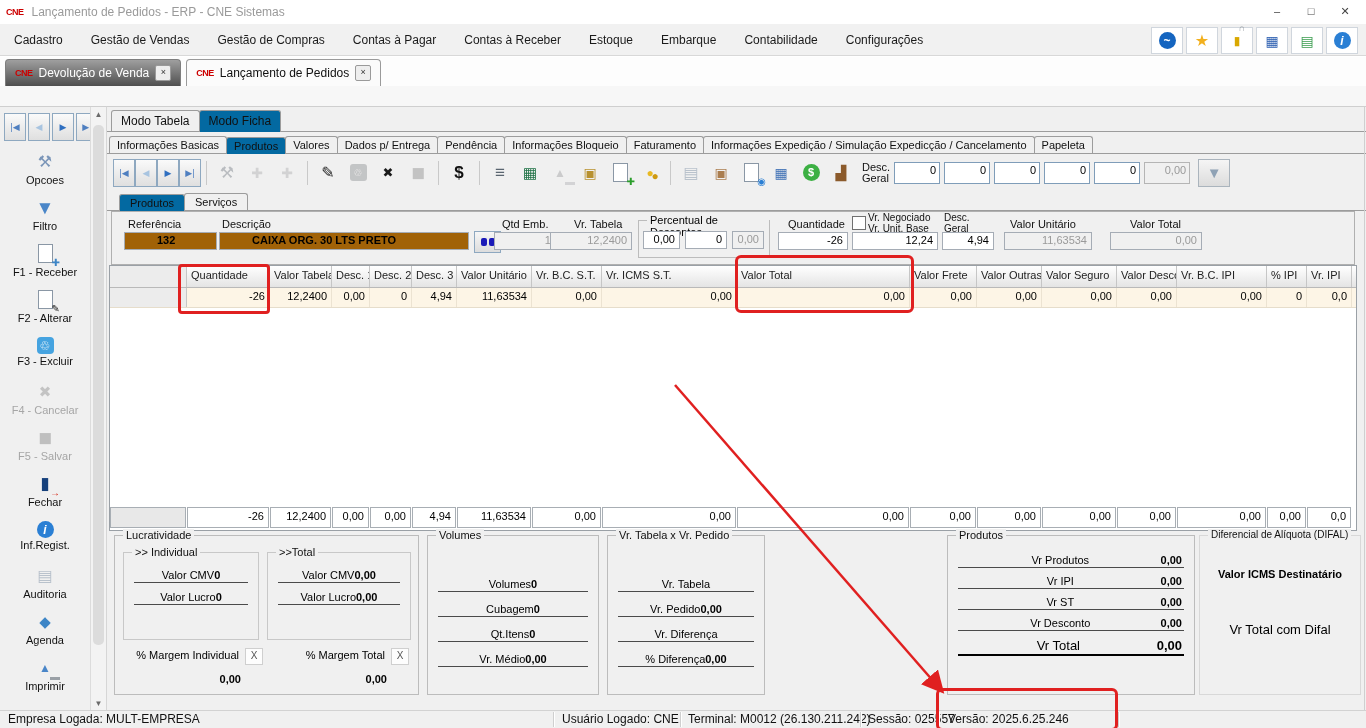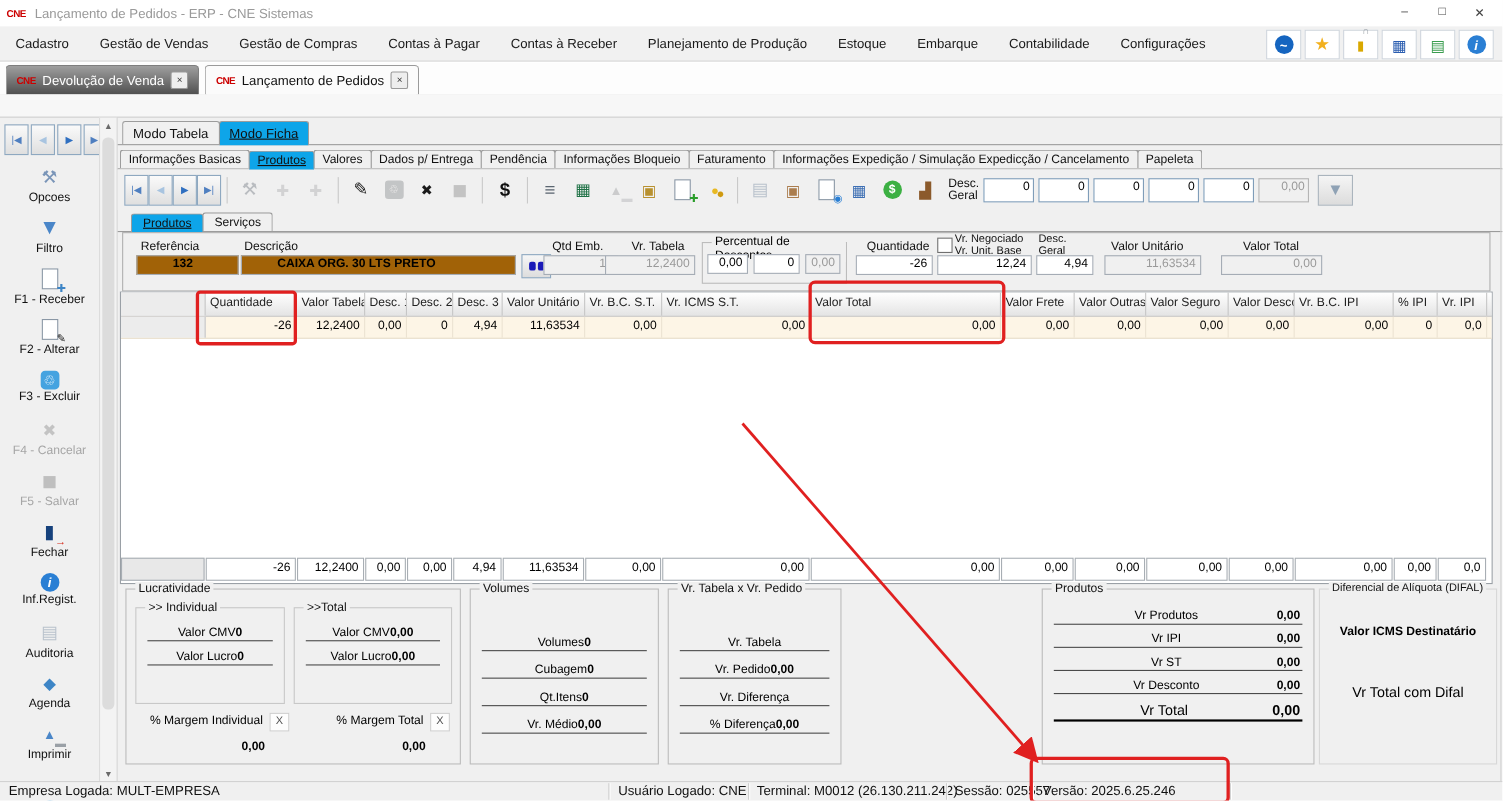--- a/index.html
+++ b/index.html
@@ -41,21 +41,21 @@
   .ic .g{display:block;}
   .ic .ov{position:absolute;right:-3px;bottom:-3px;font-size:10px;font-weight:bold;}
   .ic .ov.ovtop{right:4px;bottom:auto;top:-6px;font-size:9px;}
   .ic.badge2{width:17px;height:17px;}
   .ic.docbase::before{content:'';display:block;width:13px;height:17px;background:#fff;border:1px solid #8a97a5;}
   
   .content{position:absolute;left:106px;top:106px;width:1260px;height:604px;background:#f0f0f0;border-top:1px solid #cfcfcf;border-left:1px solid #d6d6d6;}
   .rightedge{position:absolute;right:2px;top:0;width:1px;height:100%;background:#cfcfcf;}
   .tabrow{position:absolute;left:0;width:100%;border-bottom:1px solid #9c9c9c;display:flex;align-items:flex-end;}
   .tab{display:inline-block;padding:3px 9px 3px 9px;border:1px solid #9c9c9c;border-bottom:none;background:#f0f0f0;font-size:12px;border-radius:3px 3px 0 0;margin-right:-1px;color:#111;white-space:nowrap;}
-  .tab.active{background:#0ea5e9;padding-bottom:4px;margin-bottom:-1px;z-index:2;position:relative;text-decoration:underline;}
+  .tab.active{background:#0369a1;padding-bottom:4px;margin-bottom:-1px;z-index:2;position:relative;}
   .modetabs{top:2px;height:22px;padding-left:4px;}
   .pagetabs{top:25px;height:21px;padding-left:2px;}
   .pagetabs .tab{font-size:11px;padding:2px 7px;}
   .subtabs{top:84px;height:19px;padding-left:12px;}
   .subtabs .tab{font-size:11px;padding:2px 10px;}
   
   .toolbar{position:absolute;left:0;top:47px;width:100%;height:37px;background:#f0f0f0;display:flex;align-items:center;padding-left:6px;box-sizing:border-box;}
   .tbtn{width:30px;height:28px;display:flex;align-items:center;justify-content:center;}
   .tbtn.disabled{opacity:.55;filter:grayscale(.8);}
   .tsep{width:1px;height:24px;background:#c9c9c9;margin:0 5px;}
@@ -120,21 +120,20 @@
     </div>
   </div>
 
   <div class="menubar">
     <div id="menu-items" style="display:flex;height:100%;">
         <div class="menu-item">Cadastro</div>
         <div class="menu-item">Gestão de Vendas</div>
         <div class="menu-item">Gestão de Compras</div>
         <div class="menu-item">Contas à Pagar</div>
         <div class="menu-item">Contas à Receber</div>
-        <div class="menu-item">Planejamento de Produção</div>
         <div class="menu-item">Estoque</div>
         <div class="menu-item">Embarque</div>
         <div class="menu-item">Contabilidade</div>
         <div class="menu-item">Configurações</div>
       </div>
     <div class="menu-icons" id="menu-icons">
         <div class="mbtn">
           <span class="ic badge2" style="background: rgb(21, 101, 192); border-radius: 50%;">
             <span class="g" style="color: rgb(255, 255, 255); font-size: 12px; font-weight: bold;">~</span>
           </span>

